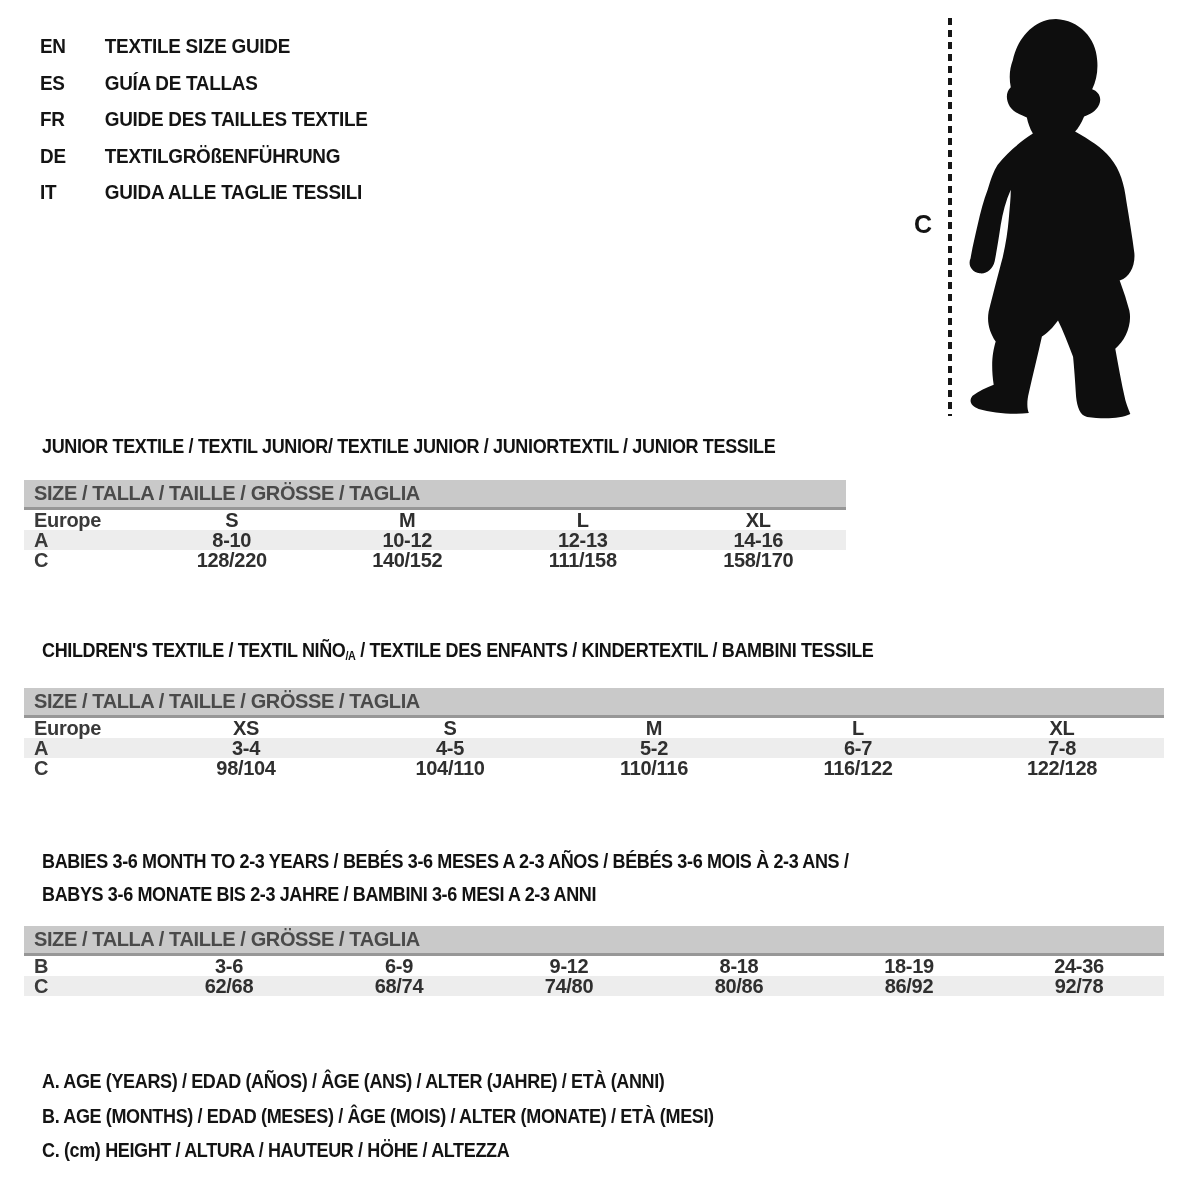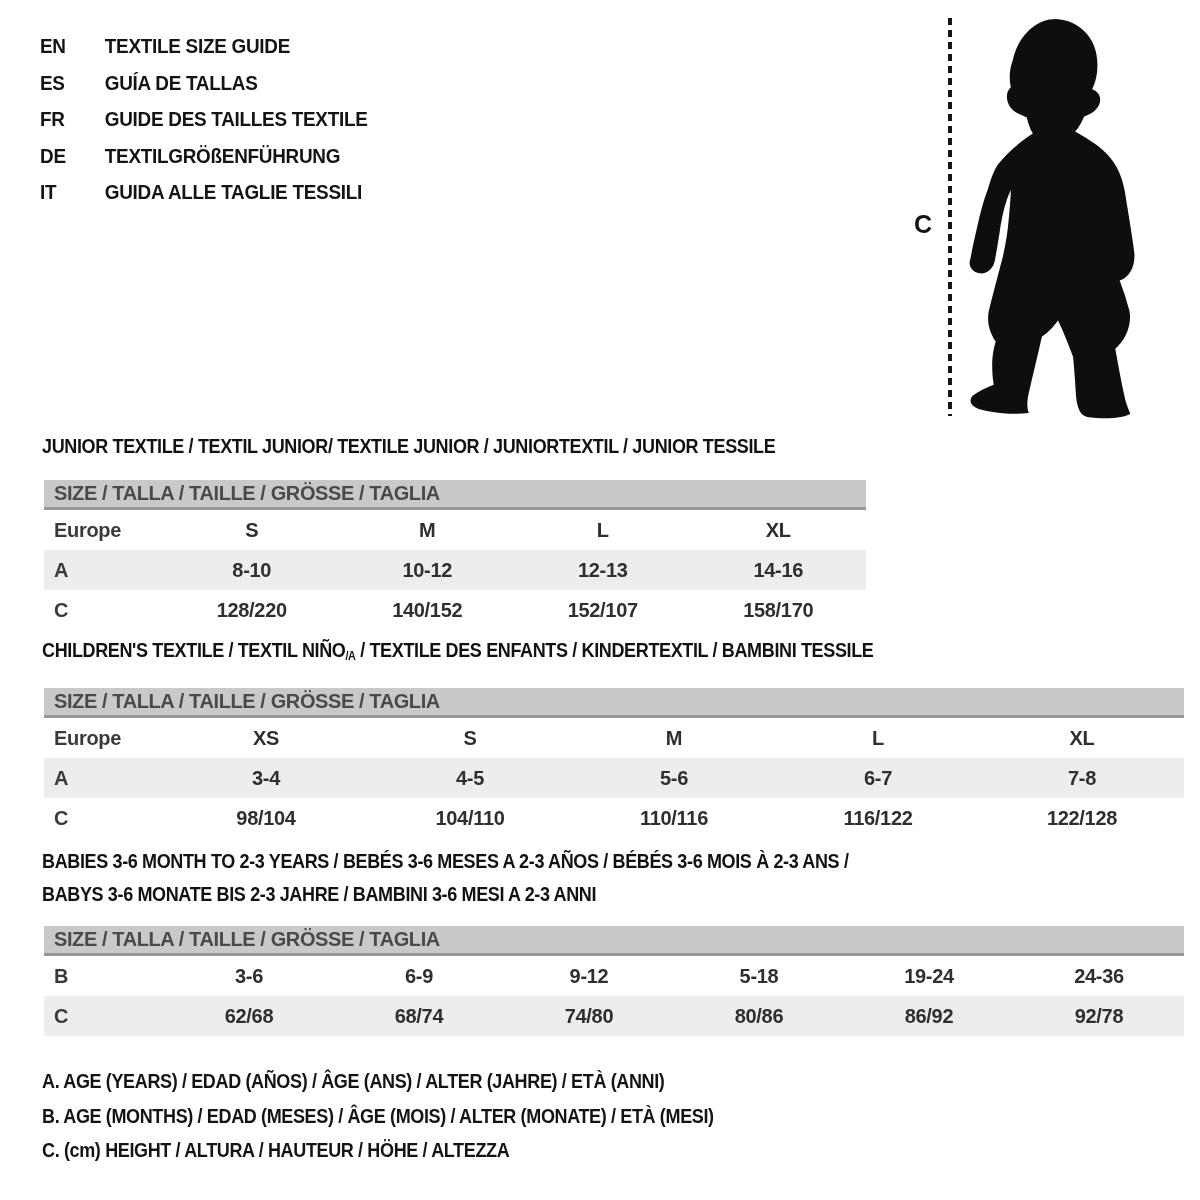--- a/index.html
+++ b/index.html
@@ -19,27 +19,27 @@
   .measure-label-c{position:absolute;left:914px;top:210px;font-size:25px;}
   .toddler-svg{position:absolute;left:962px;top:13px;width:192px;height:412px;}
   
   .sec-title{position:absolute;left:42px;font-size:20px;color:#121212;white-space:nowrap;
              letter-spacing:-0.4px;transform:scaleX(0.9);transform-origin:left top;}
   .t-junior{top:435px;}
   .t-children{top:639px;}
   .t-babies{top:845px;line-height:33px;}
   .sub{font-size:0.6em;vertical-align:-0.25em;}
   
-  .size-table{position:absolute;left:44px;}
+  .size-table{position:absolute;left:24px;}
   .tb-junior{top:480px;width:822px;}
   .tb-children{top:688px;width:1140px;}
   .tb-babies{top:926px;width:1140px;}
   .band{height:27px;background:var(--band-bg,#c9c9c9);border-bottom:3px solid var(--band-border,#979797);
         display:flex;align-items:center;padding-left:10px;font-size:20px;color:#4a4a4a;letter-spacing:-0.4px;}
-  .trow{display:flex;align-items:center;height:40px;font-size:20px;color:#2f2f2f;letter-spacing:-0.3px;}
+  .trow{display:flex;align-items:center;height:20px;font-size:20px;color:#2f2f2f;letter-spacing:-0.3px;}
   .trow.shaded{background:var(--row-shaded,#ededed);}
   .tlabel{width:120px;flex:0 0 120px;padding-left:10px;box-sizing:border-box;color:#3a3a3a;}
   .tcell{flex:1 1 0;text-align:center;}
   
   .legend{position:absolute;left:42px;top:1064px;font-size:20px;line-height:34.5px;
           letter-spacing:-0.4px;transform:scaleX(0.9);transform-origin:left top;white-space:nowrap;}
 </style>
 </head>
 <body>
 
@@ -133,21 +133,21 @@
         <div class="tlabel">A</div>
         <div class="tcell">8-10</div>
         <div class="tcell">10-12</div>
         <div class="tcell">12-13</div>
         <div class="tcell">14-16</div>
       </div>
       <div class="trow">
         <div class="tlabel">C</div>
         <div class="tcell">128/220</div>
         <div class="tcell">140/152</div>
-        <div class="tcell">152/107</div>
+        <div class="tcell">111/158</div>
         <div class="tcell">158/170</div>
       </div>
     </div>
 
   <div class="sec-title t-children">
     <span>CHILDREN'S TEXTILE / TEXTIL NIÑO</span><span class="sub">/A</span><span> / TEXTILE DES ENFANTS / KINDERTEXTIL / BAMBINI TESSILE</span>
   </div>
   <div class="size-table tb-children">
     <div class="band">SIZE / TALLA / TAILLE / GRÖSSE / TAGLIA</div>
   <div class="trow">
@@ -155,21 +155,21 @@
         <div class="tcell">XS</div>
         <div class="tcell">S</div>
         <div class="tcell">M</div>
         <div class="tcell">L</div>
         <div class="tcell">XL</div>
       </div>
       <div class="trow shaded">
         <div class="tlabel">A</div>
         <div class="tcell">3-4</div>
         <div class="tcell">4-5</div>
-        <div class="tcell">5-6</div>
+        <div class="tcell">5-2</div>
         <div class="tcell">6-7</div>
         <div class="tcell">7-8</div>
       </div>
       <div class="trow">
         <div class="tlabel">C</div>
         <div class="tcell">98/104</div>
         <div class="tcell">104/110</div>
         <div class="tcell">110/116</div>
         <div class="tcell">116/122</div>
         <div class="tcell">122/128</div>
@@ -180,22 +180,22 @@
     <div>BABIES 3-6 MONTH TO 2-3 YEARS / BEBÉS 3-6 MESES A 2-3 AÑOS / BÉBÉS 3-6 MOIS À 2-3 ANS /</div>
     <div>BABYS 3-6 MONATE BIS 2-3 JAHRE / BAMBINI 3-6 MESI A 2-3 ANNI</div>
   </div>
   <div class="size-table tb-babies">
     <div class="band">SIZE / TALLA / TAILLE / GRÖSSE / TAGLIA</div>
   <div class="trow">
         <div class="tlabel">B</div>
         <div class="tcell">3-6</div>
         <div class="tcell">6-9</div>
         <div class="tcell">9-12</div>
-        <div class="tcell">5-18</div>
-        <div class="tcell">19-24</div>
+        <div class="tcell">8-18</div>
+        <div class="tcell">18-19</div>
         <div class="tcell">24-36</div>
       </div>
       <div class="trow shaded">
         <div class="tlabel">C</div>
         <div class="tcell">62/68</div>
         <div class="tcell">68/74</div>
         <div class="tcell">74/80</div>
         <div class="tcell">80/86</div>
         <div class="tcell">86/92</div>
         <div class="tcell">92/78</div>

